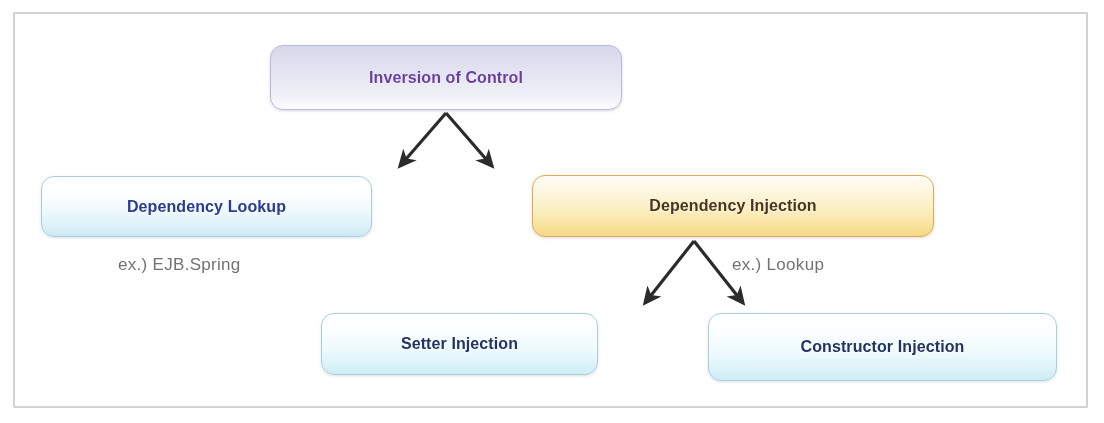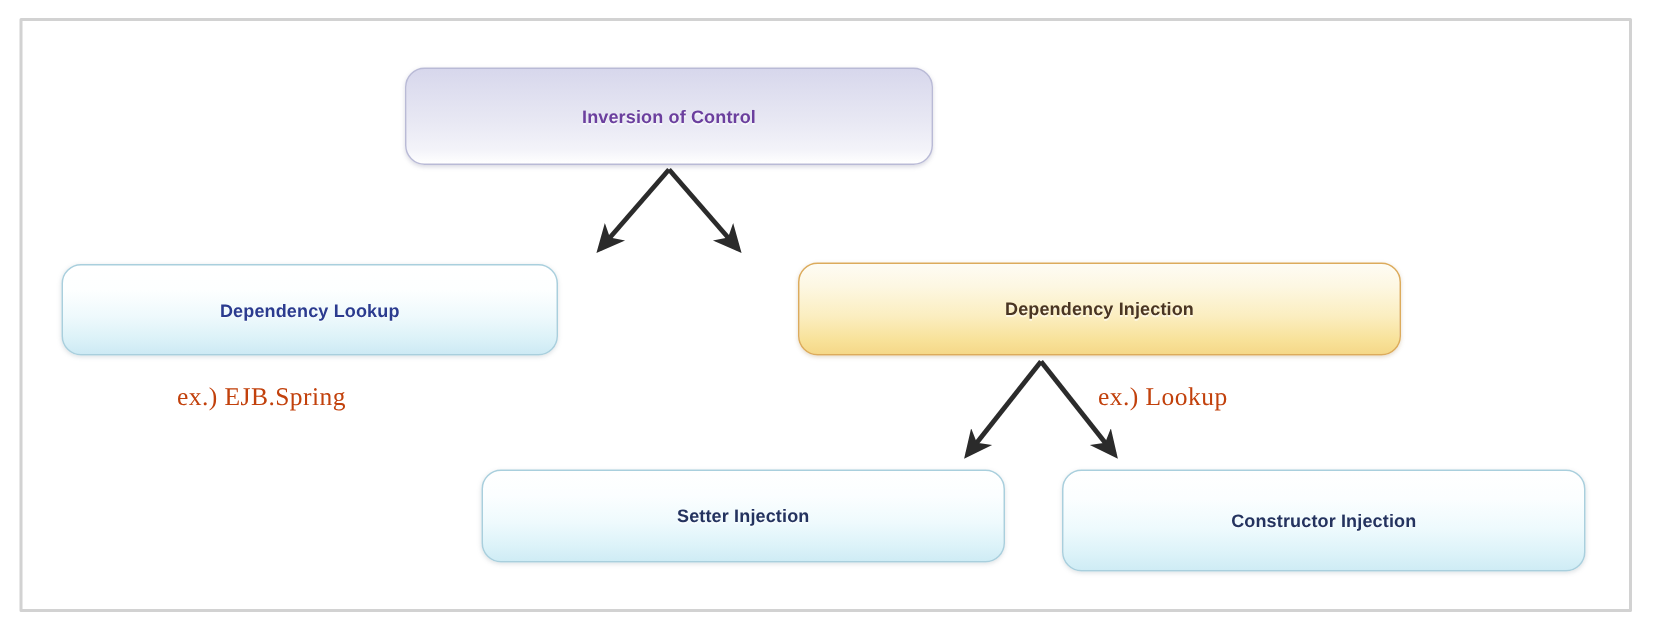--- a/index.html
+++ b/index.html
@@ -39,21 +39,21 @@
     box-sizing: border-box;
     display: flex;
     align-items: center;
     justify-content: center;
     border-radius: 13px;
     text-align: center;
     letter-spacing: 0.1px;
   }
   .node .node-label {
     font-weight: bold;
-    font-size: 12px;
+    font-size: 16px;
     line-height: 1;
     white-space: nowrap;
   }
 
   
   #node-ioc {
     left: 270px;
     top: 45px;
     width: 352px;
     height: 65px;
@@ -85,21 +85,21 @@
     background: linear-gradient(to bottom, #fefcf4 0%, #fdf7e2 25%, #fbeec0 58%, #f8e29a 84%, #f5d888 100%);
     border: 1px solid #dcab5c;
     box-shadow: 0 1px 3px rgba(160,130,80,0.3);
   }
   #node-injection .node-label { color: #4a3522; text-shadow: 0 1px 0 rgba(255,255,255,0.6); }
 
   
   #node-setter {
     left: 321px;
     top: 313px;
-    width: 349px;
+    width: 277px;
     height: 62px;
     background: linear-gradient(to bottom, #ffffff 0%, #fbfeff 28%, #eefafd 58%, #ddf3f9 82%, #cfecf5 100%);
     border: 1px solid #a9cfdd;
     box-shadow: 0 1px 3px rgba(120,140,150,0.25);
   }
   #node-setter .node-label { color: #24335f; text-shadow: 0 1px 0 rgba(255,255,255,0.6); }
 
   
   #node-constructor {
     left: 708px;
@@ -108,23 +108,23 @@
     height: 68px;
     background: linear-gradient(to bottom, #ffffff 0%, #fbfeff 28%, #eefafd 58%, #ddf3f9 82%, #cfecf5 100%);
     border: 1px solid #a9cfdd;
     box-shadow: 0 1px 3px rgba(120,140,150,0.25);
   }
   #node-constructor .node-label { color: #24335f; text-shadow: 0 1px 0 rgba(255,255,255,0.6); }
 
   
   .caption {
     position: absolute;
-    font-family: Liberation Serif, serif;
+    font-family: Liberation Sans, sans-serif;
     font-size: 17px;
-    color: #c2410c;
+    color: #737373;
     white-space: nowrap;
     letter-spacing: 0.3px;
   }
   #caption-lookup { left: 118px; top: 255px; }
   #caption-injection { left: 732px; top: 255px; }
 
   #arrows {
     position: absolute;
     left: 0;
     top: 0;

